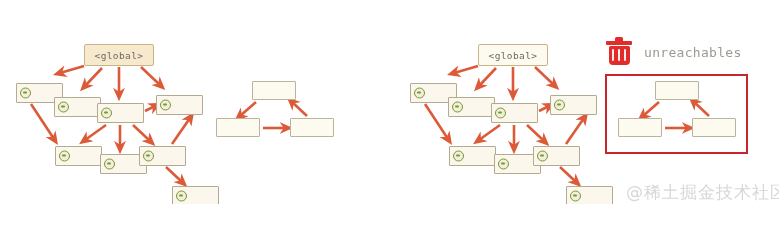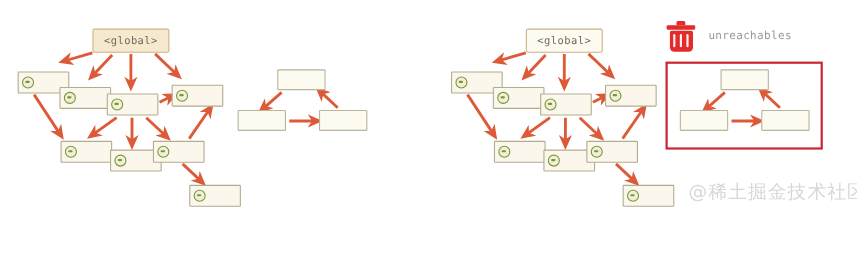--- a/index.html
+++ b/index.html
@@ -3,21 +3,21 @@
 <meta charset="utf-8">
 <style>
   html,body{margin:0;padding:0;}
   body{
     width:779px;height:204px;
     background:#ffffff;
     font-family:"DejaVu Sans Mono",monospace;
     overflow:hidden;
     position:relative;
   }
-  .stage{position:absolute;left:0;top:0;width:617px;height:204px;}
+  .stage{position:absolute;left:0;top:18px;width:617px;height:204px;}
   svg.layer{position:absolute;left:0;top:0;width:779px;height:204px;}
 
   .node{
     position:absolute;
     box-sizing:border-box;
     background:#fbf7ec;
     border:1.4px solid #b3ab8f;
     border-radius:1px;
   }
   .node.plain{background:#fdfaf0;border-color:#b9b49c;}
@@ -72,21 +72,21 @@
     position:absolute;top:3px;width:2.4px;height:12px;
     background:#ffffff;opacity:.92;border-radius:1px;
   }
   .trash .s1{left:3.6px;}
   .trash .s2{left:9.3px;}
   .trash .s3{left:15px;}
 
   .unreach-label{
     position:absolute;
     color:#9b9b93;
-    font-size:10px;
+    font-size:13px;
     letter-spacing:.3px;
     white-space:nowrap;
     font-family:"DejaVu Sans Mono",monospace;
   }
 
   .watermark{
     position:absolute;
     color:#d7d7d7;
     font-size:17px;
     letter-spacing:1px;

